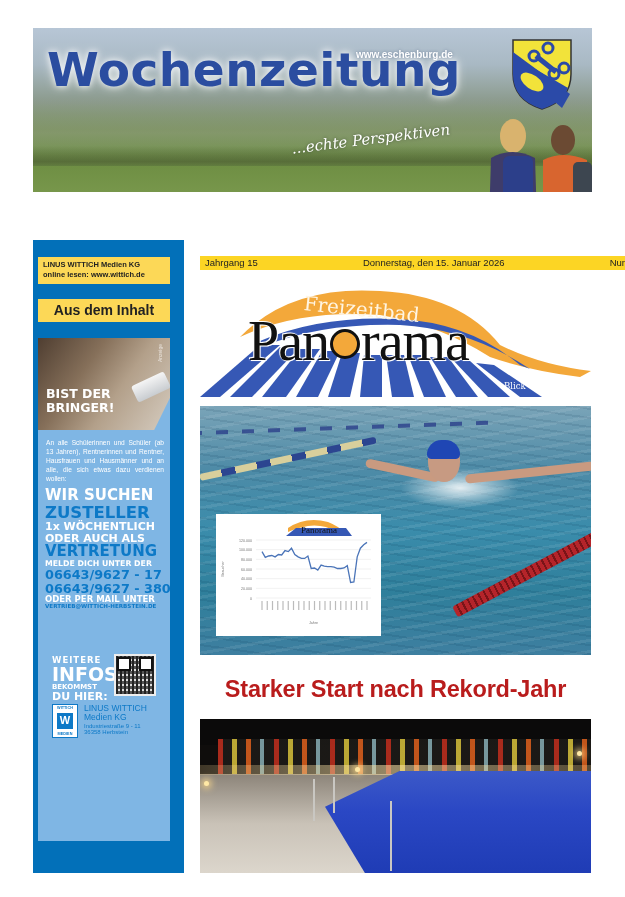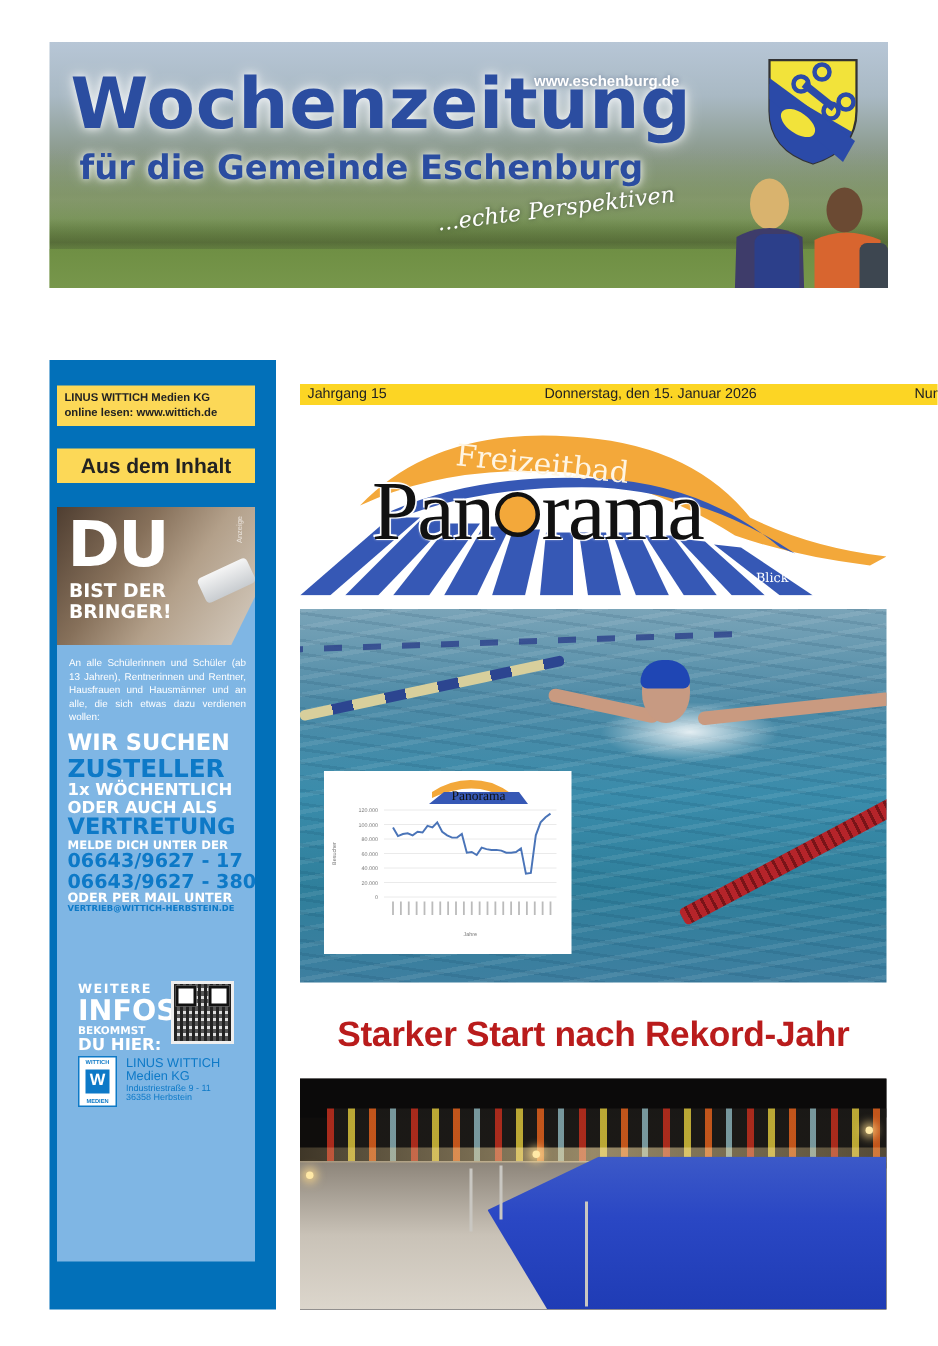--- a/index.html
+++ b/index.html
@@ -306,21 +306,20 @@
 </head>
 <body>
 
 <div class="banner">
   <div class="haze"></div>
   <div class="treeline"></div>
   <div class="field"></div>
 
   <div class="banner-url">www.eschenburg.de</div>
   <div class="banner-title">Wochenzeitung</div>
-  <div class="banner-subtitle">für die Gemeinde Eschenburg</div>
   <div class="banner-slogan">...echte Perspektiven</div>
 
   <svg class="coat-of-arms" viewBox="0 0 64 76">
     <path d="M3 4 L61 4 L61 38 Q61 64 32 73 Q3 64 3 38 Z" fill="#f2e33a" stroke="#333" stroke-width="1.5"></path>
     <path d="M3 20 L3 38 Q3 64 32 73 Q52 67 58 52 Z" fill="#2b4aa8"></path>
     <path d="M3 4 L15 4 L61 50 L61 38 L3 4 Z" fill="#2b4aa8" opacity="0"></path>
     <path d="M3 16 L3 30 L52 72 L60 58 Z" fill="#2b4aa8"></path>
     <circle cx="24" cy="20" r="5" fill="none" stroke="#2b4aa8" stroke-width="3"></circle>
     <circle cx="38" cy="12" r="5" fill="none" stroke="#2b4aa8" stroke-width="3"></circle>
     <circle cx="44" cy="38" r="5" fill="none" stroke="#2b4aa8" stroke-width="3"></circle>
@@ -358,21 +357,20 @@
   <div class="sidebar-box">
     <div>LINUS WITTICH Medien KG</div>
     <div>online lesen: www.wittich.de</div>
   </div>
   <div class="contents-heading">Aus dem Inhalt</div>
 
   <div class="ad">
     <div class="ad-photo">
       <div class="roll"></div>
     </div>
-    <div class="ad-du">DU</div>
     <div class="ad-bringer">
       <div>BIST DER</div>
       <div>BRINGER!</div>
     </div>
     <div class="ad-anzeige">Anzeige</div>
     <div class="ad-intro">An alle Schülerinnen und Schüler (ab 13 Jahren), Rentnerinnen und Rentner, Hausfrauen und Hausmänner und an alle, die sich etwas dazu verdienen wollen:</div>
 
     <div class="ad-lines">
       <div class="ad-line l1">WIR SUCHEN</div>
       <div class="ad-line l2 blue">ZUSTELLER</div>

